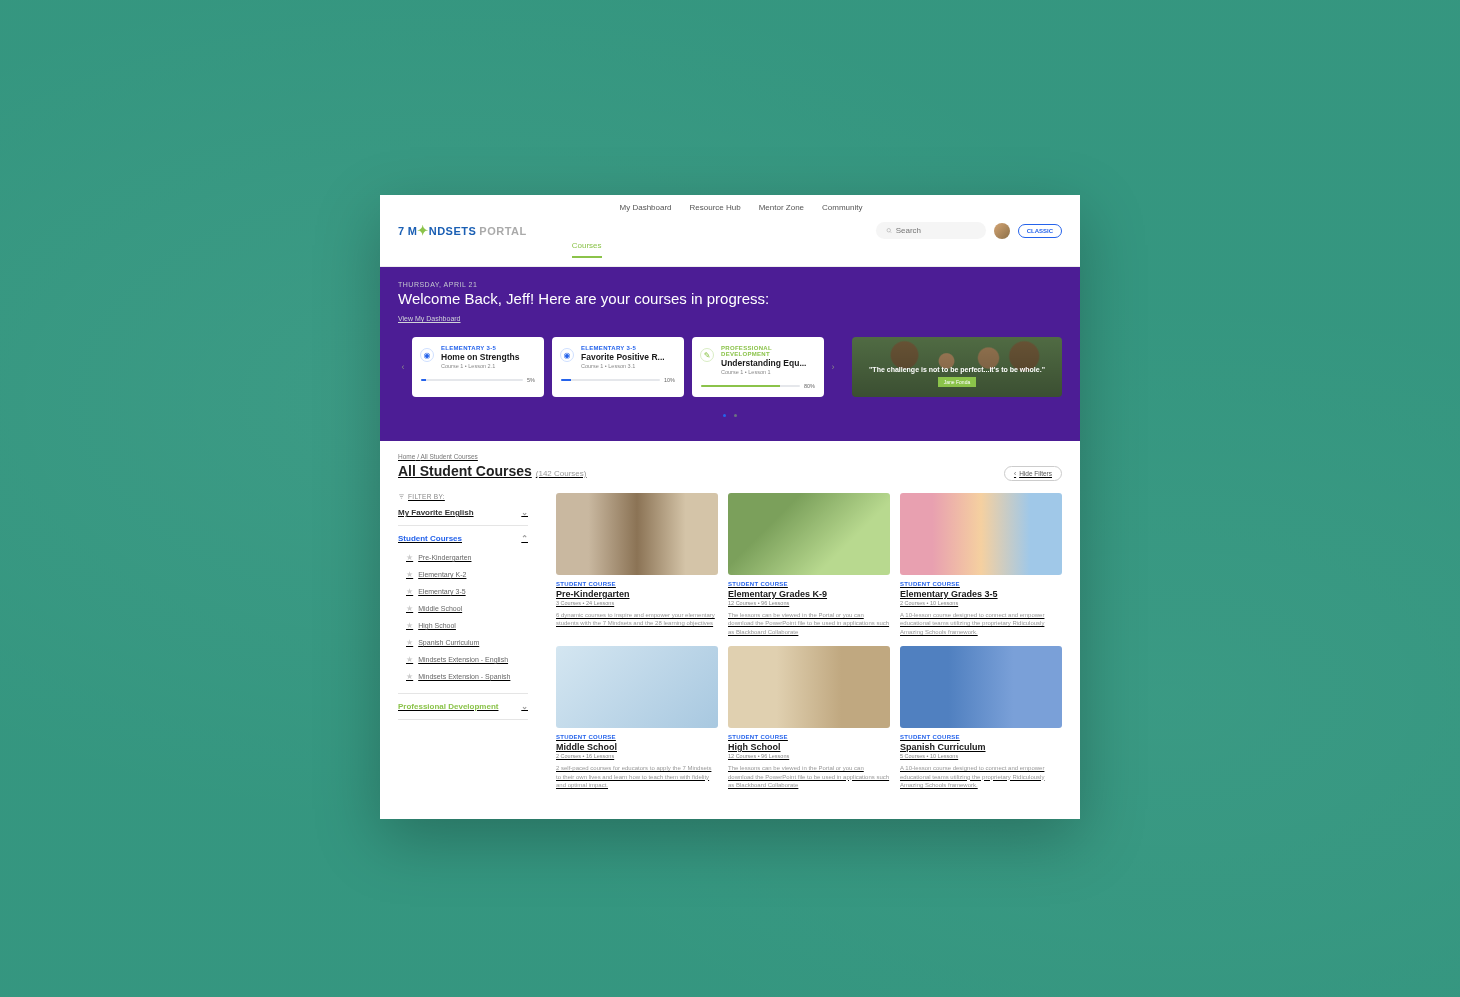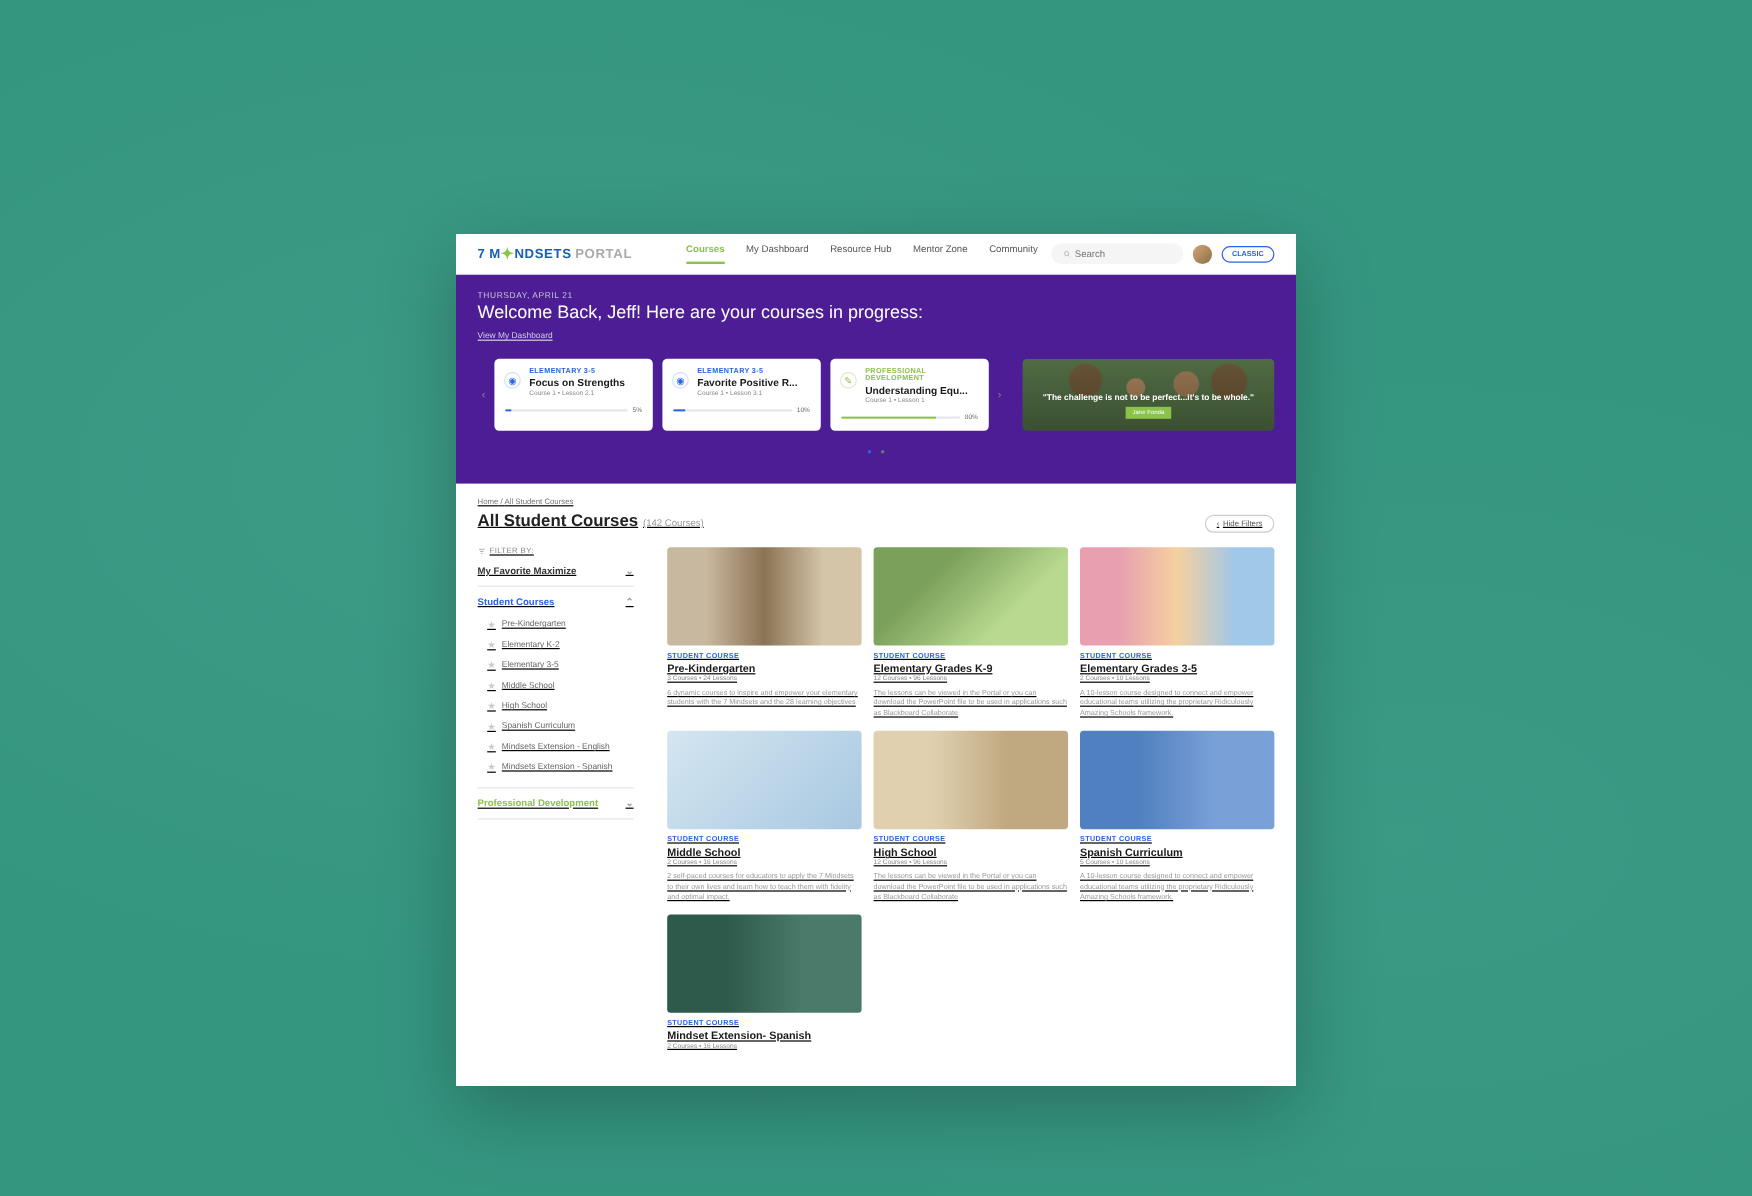--- a/index.html
+++ b/index.html
@@ -30,21 +30,21 @@
   background: #fff;
   border-bottom: 1px solid #eee;
 }
 .logo { display: flex; align-items: center; font-weight: 700; font-size: 11px; letter-spacing: 0.5px; }
 .logo .seven { color: #1a5fb4; }
 .logo .mindsets { color: #1a5fb4; }
 .logo .portal { color: #aaa; margin-left: 3px; font-weight: 600; }
 .logo .dot { color: #8bc34a; font-size: 13px; }
 .nav { display: flex; gap: 18px; margin-left: 45px; }
 .nav-item { font-size: 8px; color: #555; cursor: pointer; padding-bottom: 6px; border-bottom: 2px solid transparent; }
-.nav-item.active { color: #8bc34a; border-bottom-color: #8bc34a; font-weight: 700; }
+.nav-item.active { color: #8bc34a; border-bottom-color: #8bc34a; font-weight: 400; margin-top: 38px; }
 .header-right { margin-left: auto; display: flex; align-items: center; gap: 8px; }
 .search-box { display: flex; align-items: center; background: #f5f5f5; border-radius: 14px; padding: 4px 10px; width: 110px; }
 .search-box svg { width: 9px; height: 9px; stroke: #999; }
 .search-box input { border: none; background: transparent; font-size: 8px; margin-left: 4px; width: 80px; outline: none; }
 .avatar { width: 16px; height: 16px; border-radius: 50%; background: linear-gradient(135deg,#d4a574,#8b6f47); }
 .classic-btn { border: 1px solid #2563eb; color: #2563eb; font-size: 6px; padding: 3px 8px; border-radius: 10px; font-weight: 600; cursor: pointer; background: #fff; }
 
 
 .hero { background: #4c1d95; color: #fff; padding: 14px 18px 20px; }
 .hero-date { font-size: 7px; letter-spacing: 0.5px; color: #c5c9d0; }
@@ -159,21 +159,21 @@
     <div class="hero-title">Welcome Back, Jeff! Here are your courses in progress:</div>
     <a class="hero-link">View My Dashboard</a>
     <div class="hero-body">
       <div class="hero-carousel">
         <div class="chev">‹</div>
         <div class="hero-cards" id="hero-cards">
             <div class="hero-card">
               <div class="icon blue">◉</div>
               <div class="body">
                 <div class="cat blue">ELEMENTARY 3-5</div>
-                <div class="title">Focus on Strengths</div>
+                <div class="title">Home on Strengths</div>
                 <div class="meta">Course 1 • Lesson 2.1</div>
               </div>
               <div class="progress-row">
                 <div class="bar">
                   <div class="bar-fill blue" style="width:5%"></div>
                 </div>
                 <div class="pct">5%</div>
               </div>
             </div>
             <div class="hero-card">
@@ -237,21 +237,21 @@
           <svg viewBox="0 0 24 24" fill="none" stroke="currentColor" stroke-width="2">
               <line x1="4" y1="6" x2="20" y2="6"></line>
               <line x1="7" y1="12" x2="17" y2="12"></line>
               <line x1="10" y1="18" x2="14" y2="18"></line>
             </svg>
           <span>FILTER BY:</span>
         </div>
         <div id="filter-sections">
             <div class="filter-sec default">
               <div class="head">
-                <span>My Favorite Maximize</span>
+                <span>My Favorite English</span>
                 <span class="chev-i">⌄</span>
               </div>
             </div>
             <div class="filter-sec blue">
               <div class="head">
                 <span>Student Courses</span>
                 <span class="chev-i">⌃</span>
               </div>
               <div class="filter-items">
                 <div class="filter-item">
@@ -332,23 +332,17 @@
             <div class="meta">12 Courses • 96 Lessons</div>
             <div class="desc">The lessons can be viewed in the Portal or you can download the PowerPoint file to be used in applications such as Blackboard Collaborate</div>
           </div>
           <div class="course-card">
             <div class="thumb th6"></div>
             <div class="cat">STUDENT COURSE</div>
             <div class="title">Spanish Curriculum</div>
             <div class="meta">5 Courses • 10 Lessons</div>
             <div class="desc">A 10-lesson course designed to connect and empower educational teams utilizing the proprietary Ridiculously Amazing Schools framework.</div>
           </div>
-          <div class="course-card">
-            <div class="thumb th8"></div>
-            <div class="cat">STUDENT COURSE</div>
-            <div class="title">Mindset Extension- Spanish</div>
-            <div class="meta">2 Courses • 16 Lessons</div>
-          </div>
         </div>
     </div>
   </div>
 
 </div>
 
 </body></html>

